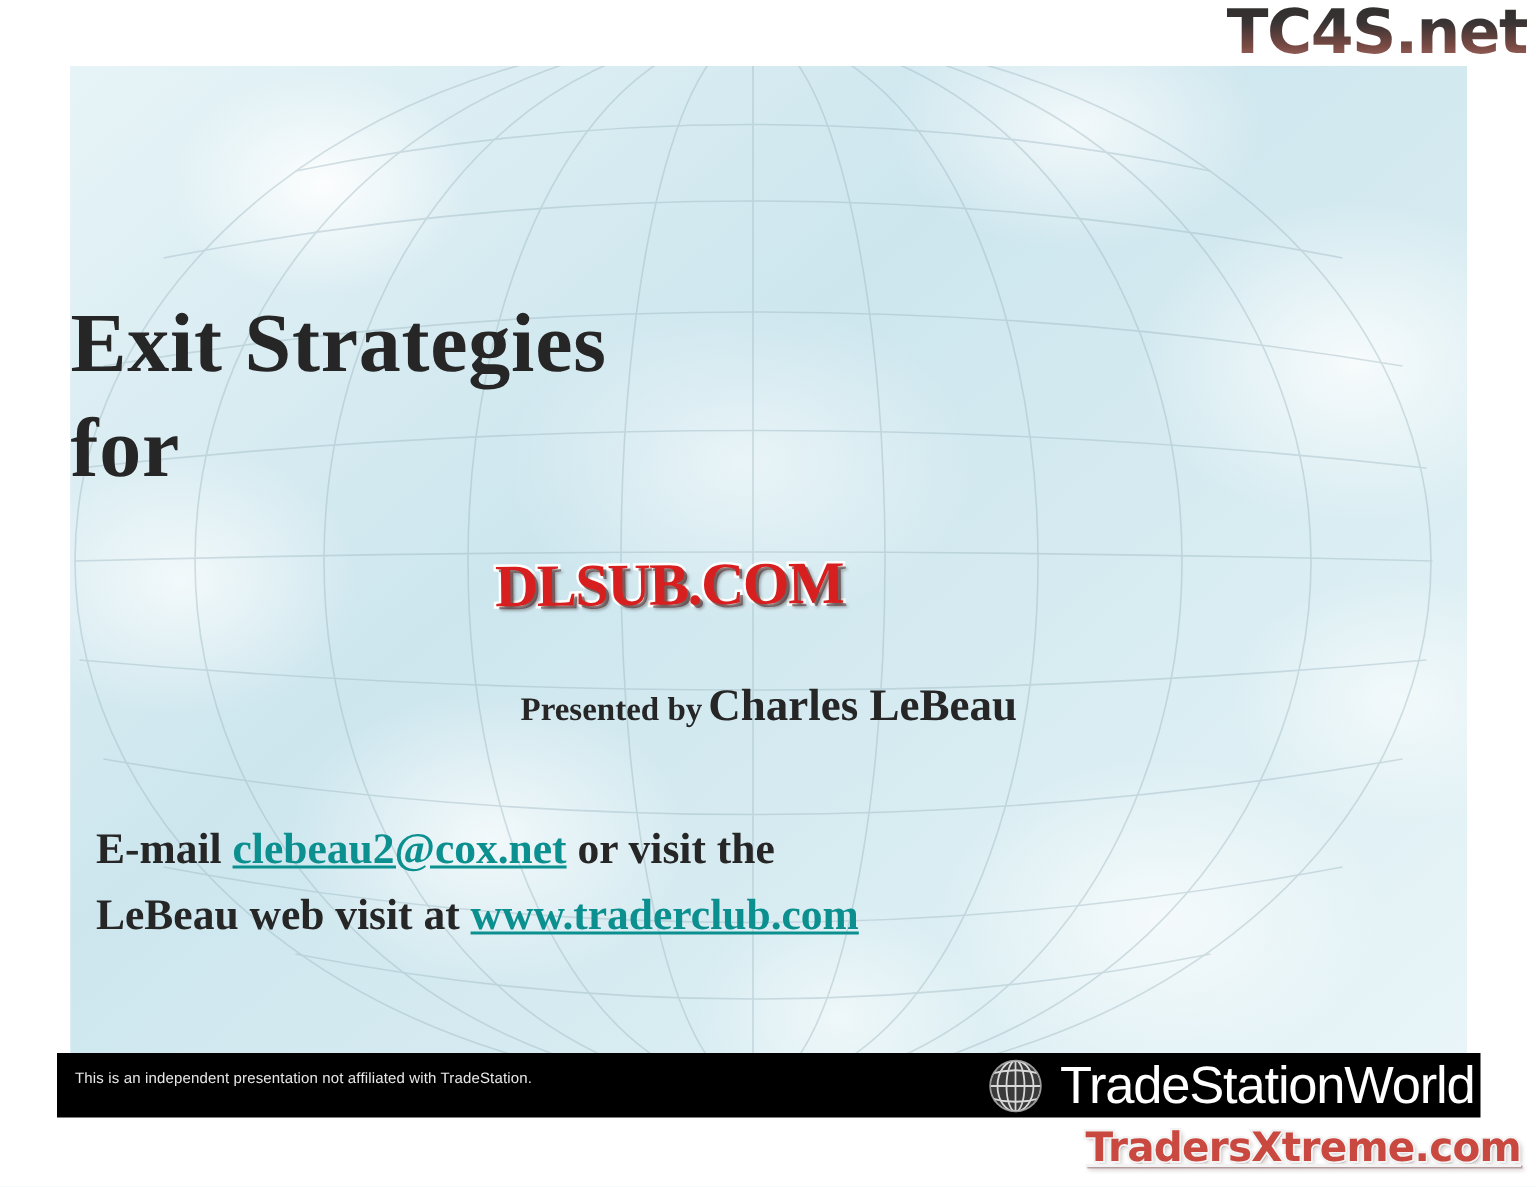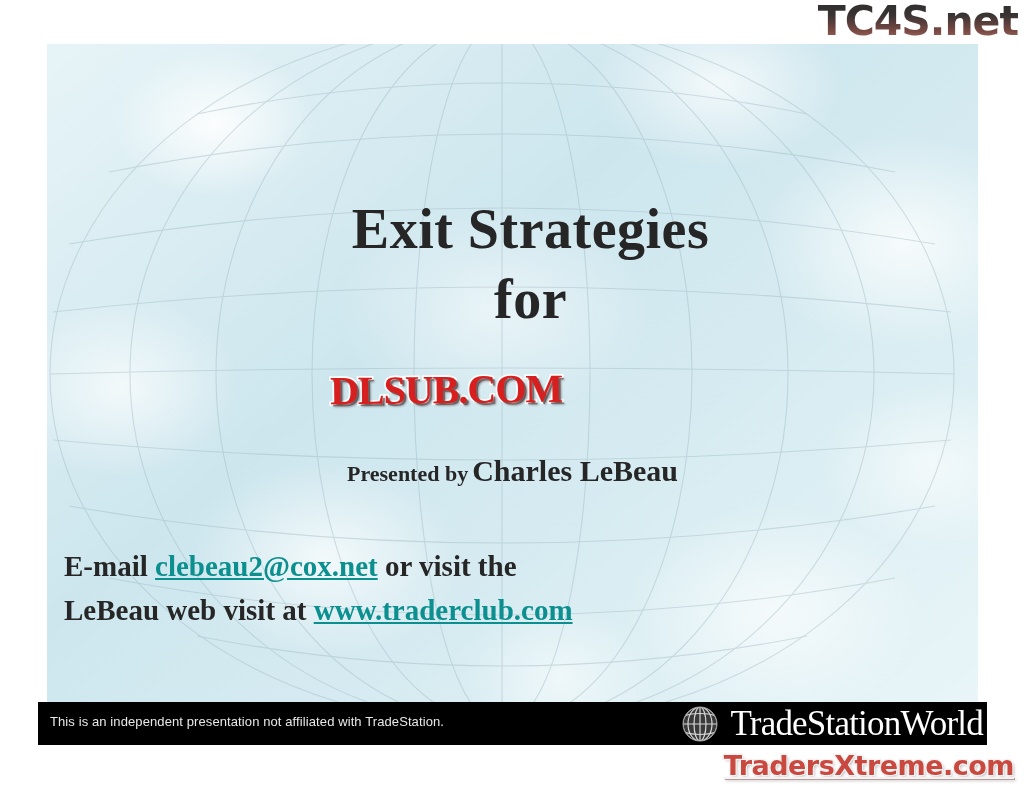--- a/index.html
+++ b/index.html
@@ -61,24 +61,23 @@
     position: absolute;
     left: 0; top: 0;
     width: 931px; height: 660px;
     opacity: 0.40;
     pointer-events: none;
   }
 
   
   #title-block {
     position: absolute;
-    left: 18px;
+    left: 0;
     top: 150px;
     width: 931px;
-    text-align: center;
     z-index: 10;
   }
   .title-line {
     font-family: "Liberation Serif", serif;
     font-weight: bold;
     font-size: 56px;
     line-height: 70px;
     color: #262626;
     letter-spacing: 0.5px;
   }
@@ -155,42 +154,42 @@
     height: 43px;
     background: #000000;
     z-index: 30;
   }
   #footer-disclaimer {
     position: absolute;
     left: 12px;
     top: 12px;
     color: #e8e8e8;
     font-family: "Liberation Sans", sans-serif;
-    font-size: 13px;
+    font-size: 10px;
     letter-spacing: 0.1px;
     white-space: nowrap;
   }
   #tsw-logo {
     position: absolute;
     right: 4px;
     top: 1px;
     height: 41px;
     display: flex;
     align-items: center;
     gap: 0px;
   }
   #tsw-globe-icon {
     width: 44px;
     height: 40px;
     flex: none;
     margin-right: -2px;
   }
   #tsw-logo-text {
     color: #ffffff;
-    font-family: Liberation Serif, serif;
+    font-family: Liberation Sans, sans-serif;
     font-size: 35px;
     line-height: 40px;
     letter-spacing: -0.8px;
     white-space: nowrap;
     margin-left: 10px;
   }
 
   
   #tradersxtreme-watermark {
     position: absolute;

